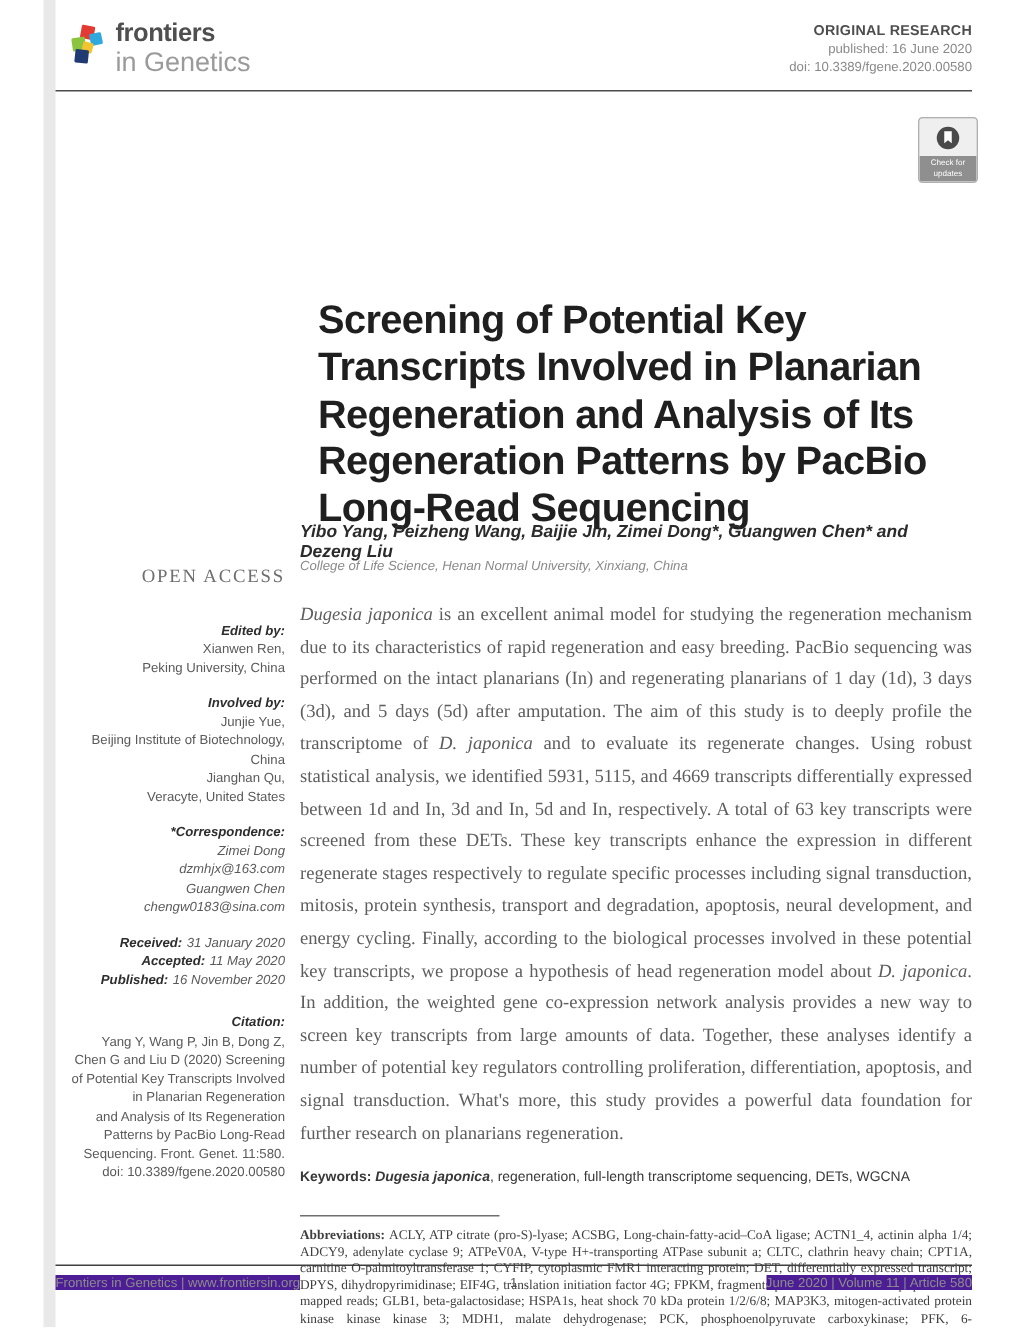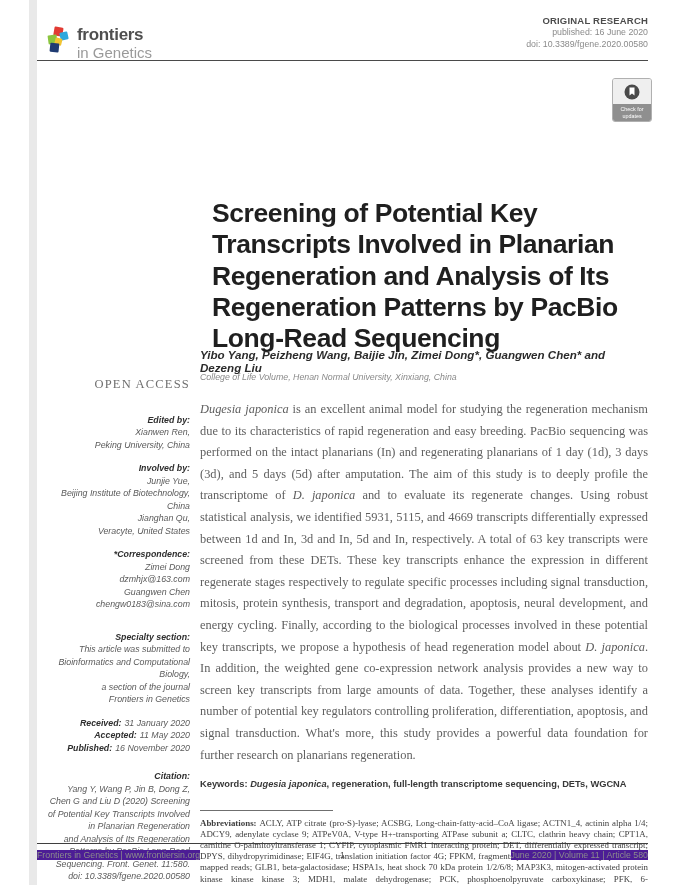--- a/index.html
+++ b/index.html
@@ -1,25 +1,25 @@
 <!DOCTYPE html>
 <html><head>
 <meta charset="utf-8">
 <style>
   html,body{margin:0;padding:0;background:#fff;}
   .page{position:relative;width:683px;height:885px;background:#ffffff;overflow:hidden;
         font-family:"Liberation Sans",sans-serif;color:#444;}
   .edge-strip{position:absolute;left:29px;top:0;width:8px;height:885px;background:#e9e9e9;}
 
   
-  .logo{position:absolute;left:45px;top:26px;display:flex;align-items:flex-start;}
+  .logo{position:absolute;left:45px;top:13px;display:flex;align-items:center;}
   .logo-icon{width:26px;height:32px;position:relative;margin-right:6px;}
   .logo-text{line-height:1;}
   .logo-title{font-size:17px;font-weight:700;color:#4f4f4f;letter-spacing:-0.3px;}
-  .logo-sub{font-size:15px;color:#9a9a9a;margin-top:2px;}
+  .logo-sub{font-size:18px;color:#9a9a9a;margin-top:2px;}
   .header-meta{position:absolute;right:35px;top:15px;text-align:right;line-height:1.3;}
   .article-type{font-size:9.5px;font-weight:700;color:#4d4d4d;letter-spacing:0.2px;}
   .meta-line{font-size:8.8px;color:#8a8a8a;}
   .header-rule{position:absolute;left:37px;top:60px;width:611px;border-top:1.5px solid #4a4a4a;}
 
   
   .crossmark{position:absolute;left:612px;top:78px;width:38px;height:42px;border:1px solid #b0b0b0;
              border-radius:3px;overflow:hidden;background:#f4f4f4;cursor:pointer;}
   .crossmark-top{height:25px;display:flex;align-items:center;justify-content:center;background:#efefef;}
   .crossmark-bottom{height:17px;background:#8f8f8f;color:#fff;font-size:5.4px;line-height:1.25;
@@ -31,21 +31,21 @@
   .authors{position:absolute;left:200px;top:348px;width:448px;font-size:11.6px;font-weight:700;
            font-style:italic;color:#2b2b2b;}
   .affiliation{position:absolute;left:200px;top:372px;width:448px;font-size:8.8px;font-style:italic;color:#8a8a8a;}
 
   
   .sidebar{position:absolute;left:37px;top:377px;width:153px;text-align:right;}
   .open-access{font-family:"Liberation Serif",serif;font-size:12.5px;color:#6e6e6e;
                letter-spacing:1.2px;margin-bottom:22px;}
   .sb-section{margin-bottom:11px;font-size:8.8px;line-height:1.42;}
   .sb-label{font-weight:700;font-style:italic;color:#2e2e2e;}
-  .sb-text{font-style:italic;color:#5a5a5a;white-space:pre-line;}
+  .sb-text{color:#5a5a5a;white-space:pre-line;}
   .sb-line{font-style:italic;color:#5a5a5a;}
   .sb-date{font-size:8.8px;line-height:1.42;}
   .sb-date .sb-date-value{font-style:italic;color:#5a5a5a;margin-left:3px;}
 
   
   .main{position:absolute;left:200px;top:399px;width:448px;}
   .abstract{font-size:12.4px;line-height:21.6px;color:#5e5e5e;text-align:justify;font-family:Liberation Serif, serif;}
   .keywords{margin-top:13px;font-size:9.3px;color:#383838;font-weight:700;}
   .footnote-rule{width:133px;border-top:1px solid #6f6f6f;margin:21px 0 7px 0;}
   .abbreviations{font-family:"Liberation Serif",serif;font-size:8.9px;line-height:11.1px;
@@ -99,21 +99,21 @@
     <div class="crossmark-bottom">Check for
 updates</div>
   </div>
 
   <h1 class="title" style="margin:0;">Screening of Potential Key
 Transcripts Involved in Planarian
 Regeneration and Analysis of Its
 Regeneration Patterns by PacBio
 Long-Read Sequencing</h1>
   <div class="authors">Yibo Yang, Peizheng Wang, Baijie Jin, Zimei Dong*, Guangwen Chen* and Dezeng Liu</div>
-  <div class="affiliation">College of Life Volume, Henan Normal University, Xinxiang, China</div>
+  <div class="affiliation">College of Life Science, Henan Normal University, Xinxiang, China</div>
 
   <div class="sidebar">
     <div class="open-access">OPEN ACCESS</div>
 
     <div class="sb-section">
       <div class="sb-label">Edited by:</div>
       <div class="sb-text">Xianwen Ren,
 Peking University, China</div>
     </div>
 
@@ -127,28 +127,20 @@
     </div>
 
     <div class="sb-section">
       <div class="sb-label">*Correspondence:</div>
       <div class="sb-line">Zimei Dong</div>
       <div class="sb-line">dzmhjx@163.com</div>
       <div class="sb-line">Guangwen Chen</div>
       <div class="sb-line">chengw0183@sina.com</div>
     </div>
 
-    <div class="sb-section" style="margin-top:20px;">
-      <div class="sb-label">Specialty section:</div>
-      <div class="sb-text">This article was submitted to
-Bioinformatics and Computational
-Biology,
-a section of the journal
-Frontiers in Genetics</div>
-    </div>
 
     <div class="sb-section">
       <div class="sb-date"><span class="sb-label">Received:</span><span class="sb-date-value">31 January 2020</span></div>
       <div class="sb-date"><span class="sb-label">Accepted:</span><span class="sb-date-value">11 May 2020</span></div>
       <div class="sb-date"><span class="sb-label">Published:</span><span class="sb-date-value">16 November 2020</span></div>
     </div>
 
     <div class="sb-section" style="margin-top:16px;">
       <div class="sb-label">Citation:</div>
       <div class="sb-text">Yang Y, Wang P, Jin B, Dong Z,
@@ -157,21 +149,21 @@
 in Planarian Regeneration
 and Analysis of Its Regeneration
 Patterns by PacBio Long-Read
 Sequencing. Front. Genet. 11:580.
 doi: 10.3389/fgene.2020.00580</div>
     </div>
   </div>
 
   <div class="main">
     <p class="abstract" style="margin:0;"><span style="font-style: italic;">Dugesia japonica</span><span> is an excellent animal model for studying the regeneration mechanism due to its characteristics of rapid regeneration and easy breeding. PacBio sequencing was performed on the intact planarians (In) and regenerating planarians of 1 day (1d), 3 days (3d), and 5 days (5d) after amputation. The aim of this study is to deeply profile the transcriptome of </span><span style="font-style: italic;">D. japonica</span><span> and to evaluate its regenerate changes. Using robust statistical analysis, we identified 5931, 5115, and 4669 transcripts differentially expressed between 1d and In, 3d and In, 5d and In, respectively. A total of 63 key transcripts were screened from these DETs. These key transcripts enhance the expression in different regenerate stages respectively to regulate specific processes including signal transduction, mitosis, protein synthesis, transport and degradation, apoptosis, neural development, and energy cycling. Finally, according to the biological processes involved in these potential key transcripts, we propose a hypothesis of head regeneration model about </span><span style="font-style: italic;">D. japonica</span><span>. In addition, the weighted gene co-expression network analysis provides a new way to screen key transcripts from large amounts of data. Together, these analyses identify a number of potential key regulators controlling proliferation, differentiation, apoptosis, and signal transduction. What's more, this study provides a powerful data foundation for further research on planarians regeneration.</span></p>
-    <div class="keywords"><span style="font-weight: 700;">Keywords: </span><span style="font-style: italic; font-weight: 700;">Dugesia japonica</span><span style="font-weight: 700; margin-top: 32px;">, regeneration, full-length transcriptome sequencing, DETs, WGCNA</span></div>
+    <div class="keywords"><span style="font-weight: 700;">Keywords: </span><span style="font-style: italic; font-weight: 700;">Dugesia japonica</span><span style="font-weight: 400; margin-top: 32px;">, regeneration, full-length transcriptome sequencing, DETs, WGCNA</span></div>
     <div class="footnote-rule"></div>
     <p class="abbreviations" style="margin:0;"><span class="abbrev-label">Abbreviations: </span><span>ACLY, ATP citrate (pro-S)-lyase; ACSBG, Long-chain-fatty-acid–CoA ligase; ACTN1_4, actinin alpha 1/4; ADCY9, adenylate cyclase 9; ATPeV0A, V-type H+-transporting ATPase subunit a; CLTC, clathrin heavy chain; CPT1A, carnitine O-palmitoyltransferase 1; CYFIP, cytoplasmic FMR1 interacting protein; DET, differentially expressed transcript; DPYS, dihydropyrimidinase; EIF4G, translation initiation factor 4G; FPKM, fragments per kilobase of transcript per million mapped reads; GLB1, beta-galactosidase; HSPA1s, heat shock 70 kDa protein 1/2/6/8; MAP3K3, mitogen-activated protein kinase kinase kinase 3; MDH1, malate dehydrogenase; PCK, phosphoenolpyruvate carboxykinase; PFK, 6-phosphofructokinase 1; PK, pyruvate kinase; PLK4, polo-like kinase 4; ROI, reads of insert; SMRT, single-molecule real-time; TRAF2, TNF receptor-associated factor 2; VCP, transitional endoplasmic reticulum ATPase; WGCNA, weighted gene co-expression network analysis.</span></p>
   </div>
 
   <div class="footer-rule"></div>
   <div class="footer">
     <div class="footer-center">1</div>
     <div class="footer-left">Frontiers in Genetics | www.frontiersin.org</div>
     <div class="footer-right">June 2020 | Volume 11 | Article 580</div>
   </div>

